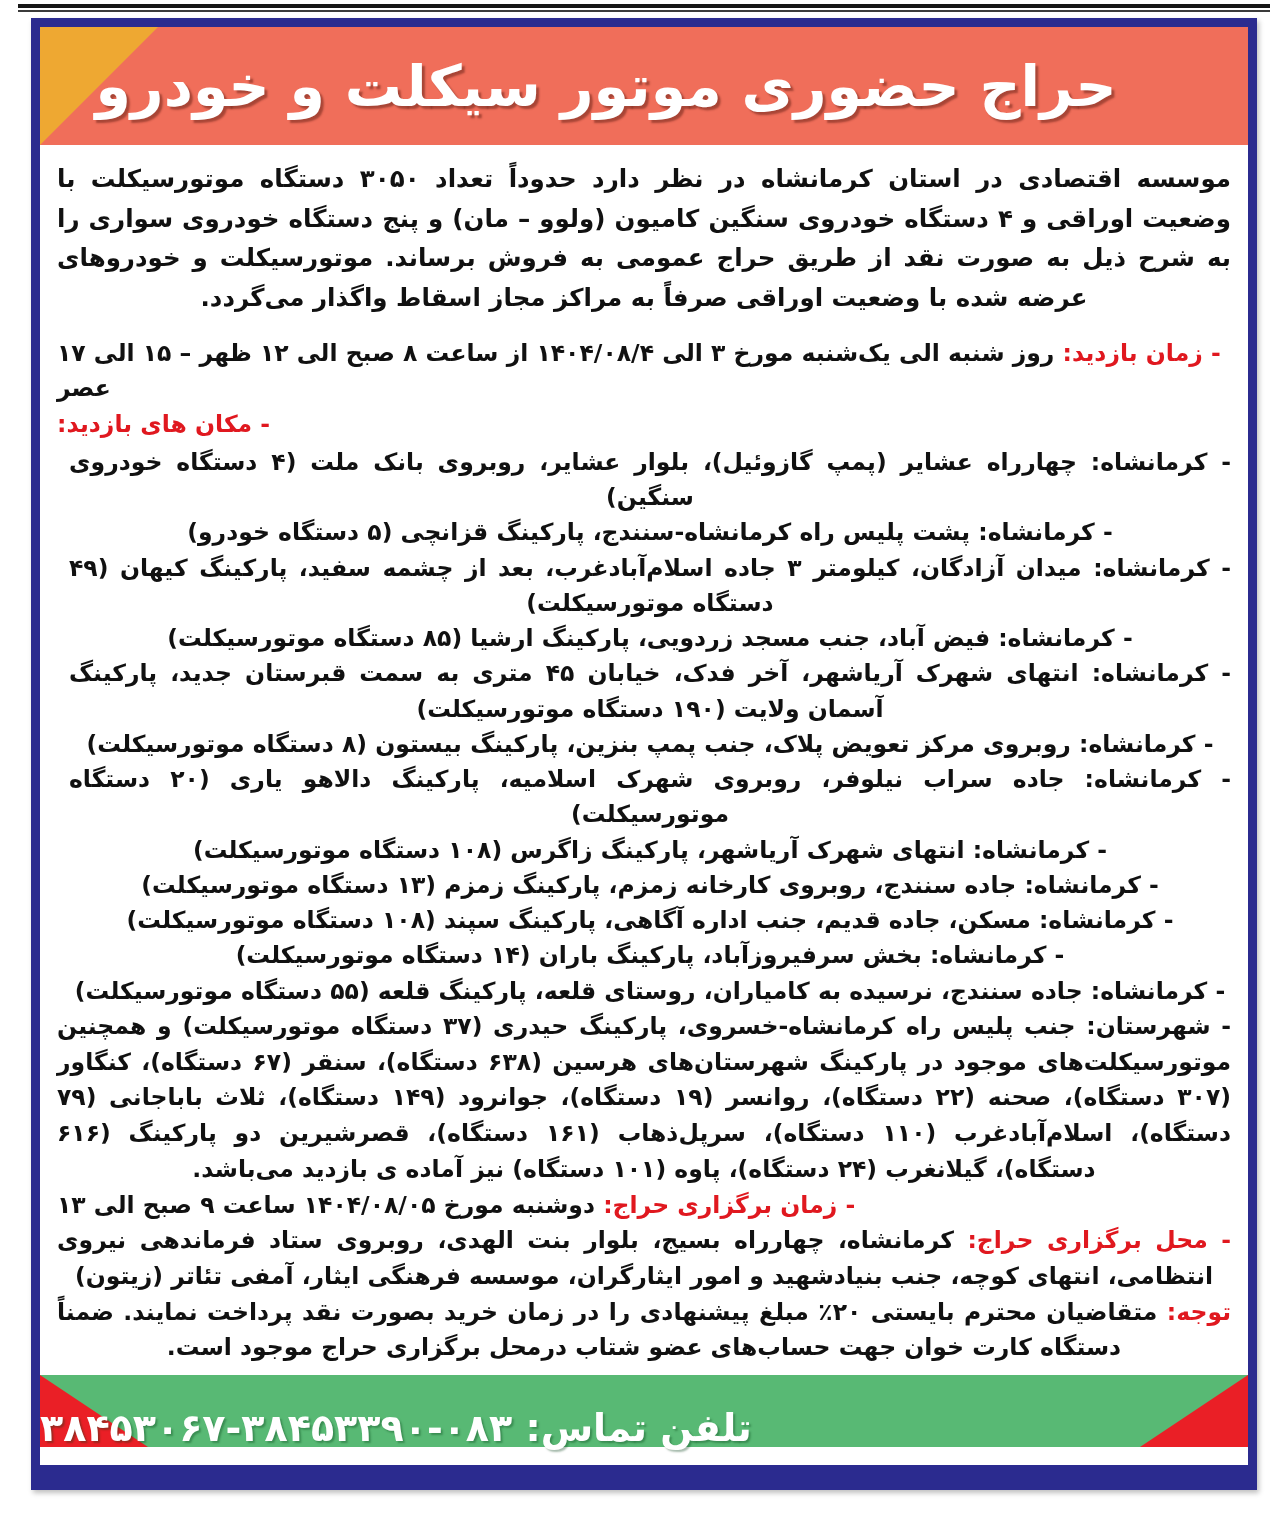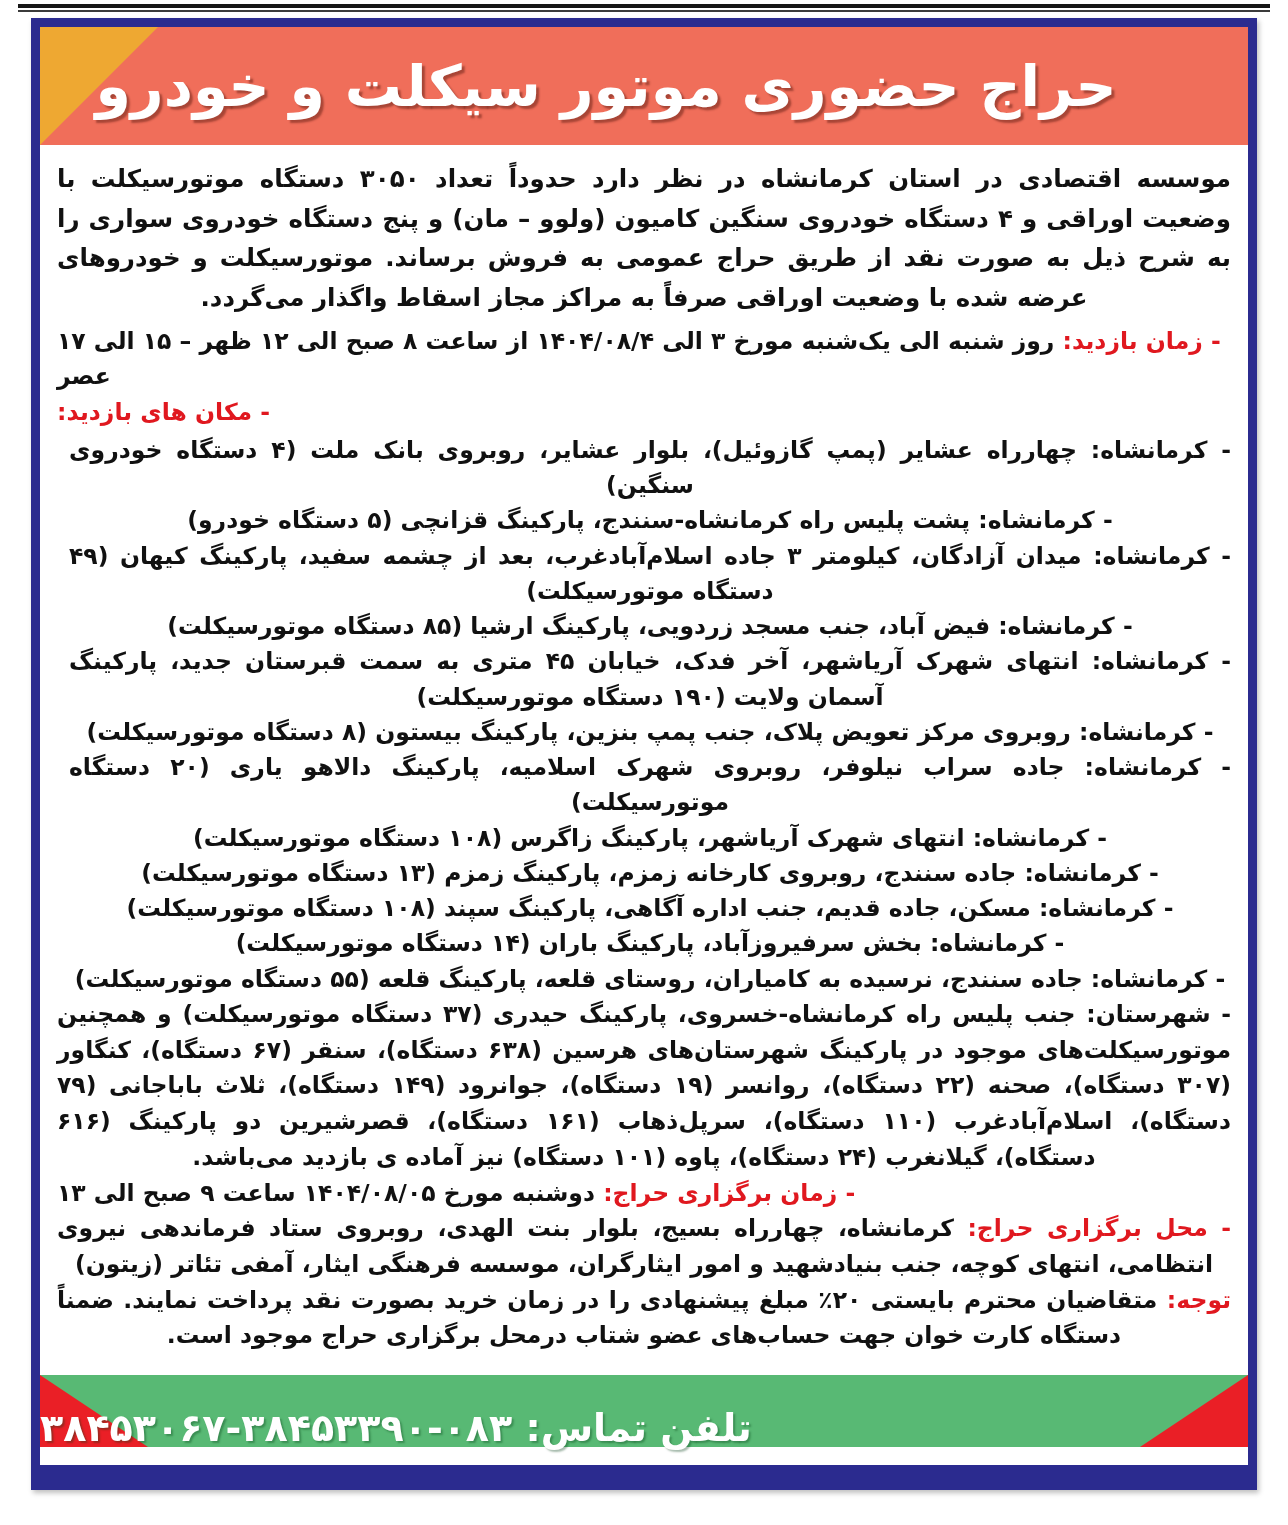--- a/index.html
+++ b/index.html
@@ -86,21 +86,21 @@
     position: relative;
     padding: 14px 17px 0 17px;
     color: #111111;
   }
 
   .p-intro {
     font-size: 24.5px;
     line-height: 1.62;
     text-align: justify;
     text-align-last: center;
-    margin: 0 0 6px 0;
+    margin: 0 0 18px 0;
     font-weight: 600;
   }
 
   .line {
     font-size: 23.5px;
     line-height: 1.52;
     margin: 0;
     font-weight: 600;
   }
   .line.center { text-align: left; }

